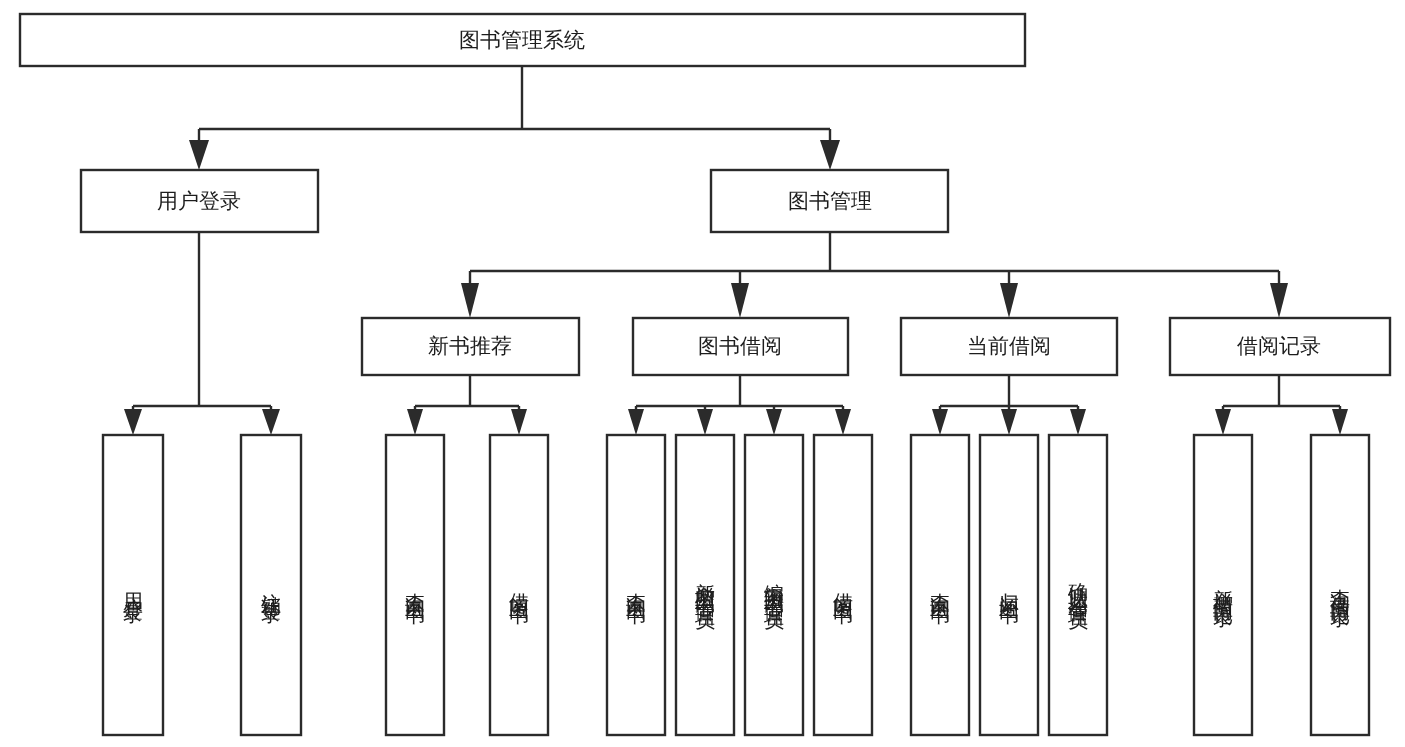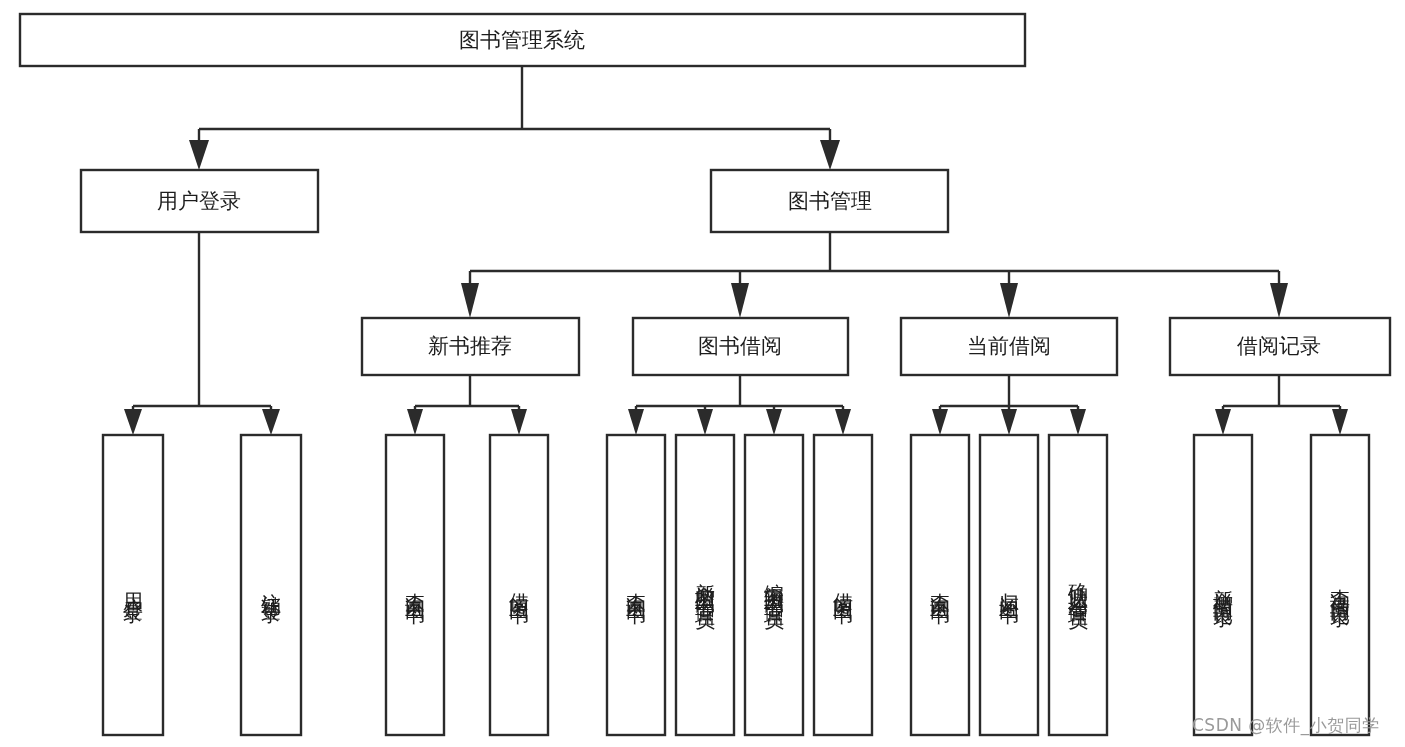--- a/index.html
+++ b/index.html
@@ -207,15 +207,14 @@
   <div class="leaf-label" style="left:911px; top:435px; width:58px; height:300px;">查询图书</div>
 
   <div class="leaf-label" style="left:980px; top:435px; width:58px; height:300px;">归还图书</div>
 
   <div class="leaf-label" style="left:1049px; top:435px; width:58px; height:300px;">确认归还（管理员）</div>
 
   <div class="leaf-label" style="left:1194px; top:435px; width:58px; height:300px;">新增借阅记录</div>
 
   <div class="leaf-label" style="left:1311px; top:435px; width:58px; height:300px;">查询借阅记录</div>
 
-  <div class="watermark" style="left:1192px; top:714px;">CSDN @软件_小贺同学</div>
 
 </div>
 
 </body></html>

